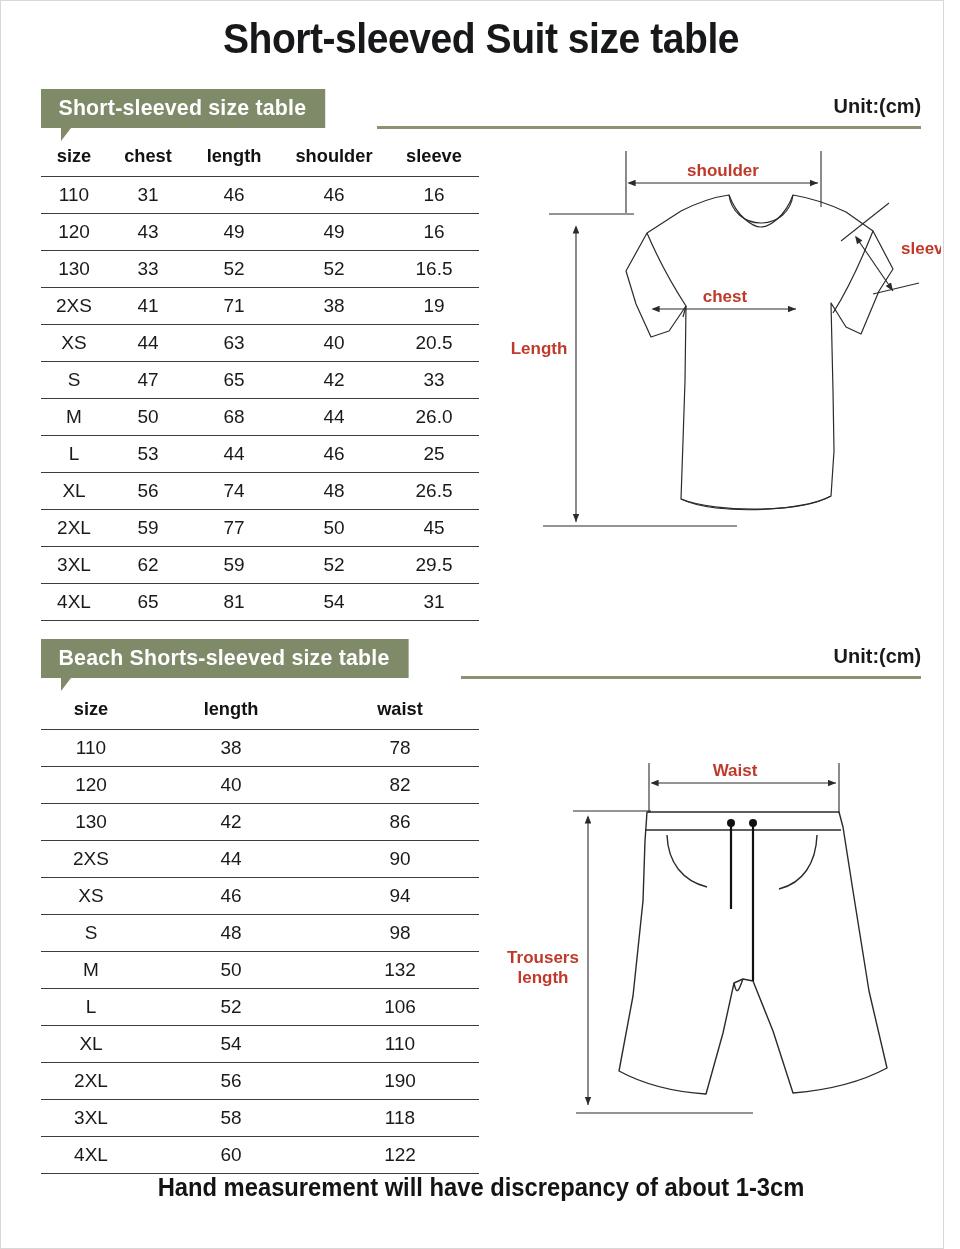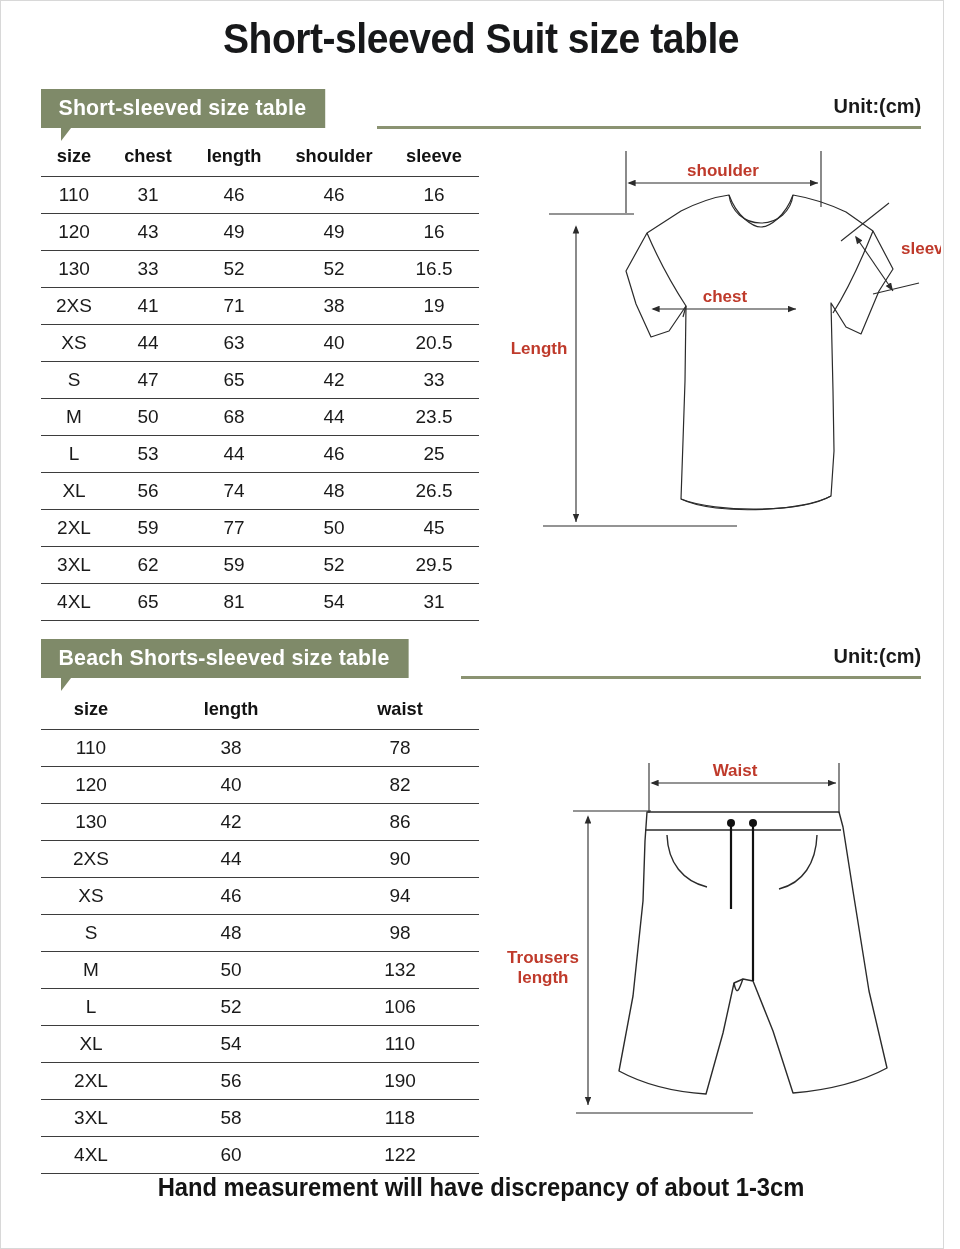--- a/index.html
+++ b/index.html
@@ -206,21 +206,21 @@
           <td>47</td>
           <td>65</td>
           <td>42</td>
           <td>33</td>
         </tr>
       <tr>
           <td>M</td>
           <td>50</td>
           <td>68</td>
           <td>44</td>
-          <td>23.5</td>
+          <td>26.0</td>
         </tr>
       <tr>
           <td>L</td>
           <td>53</td>
           <td>44</td>
           <td>46</td>
           <td>25</td>
         </tr>
       <tr>
           <td>XL</td>

